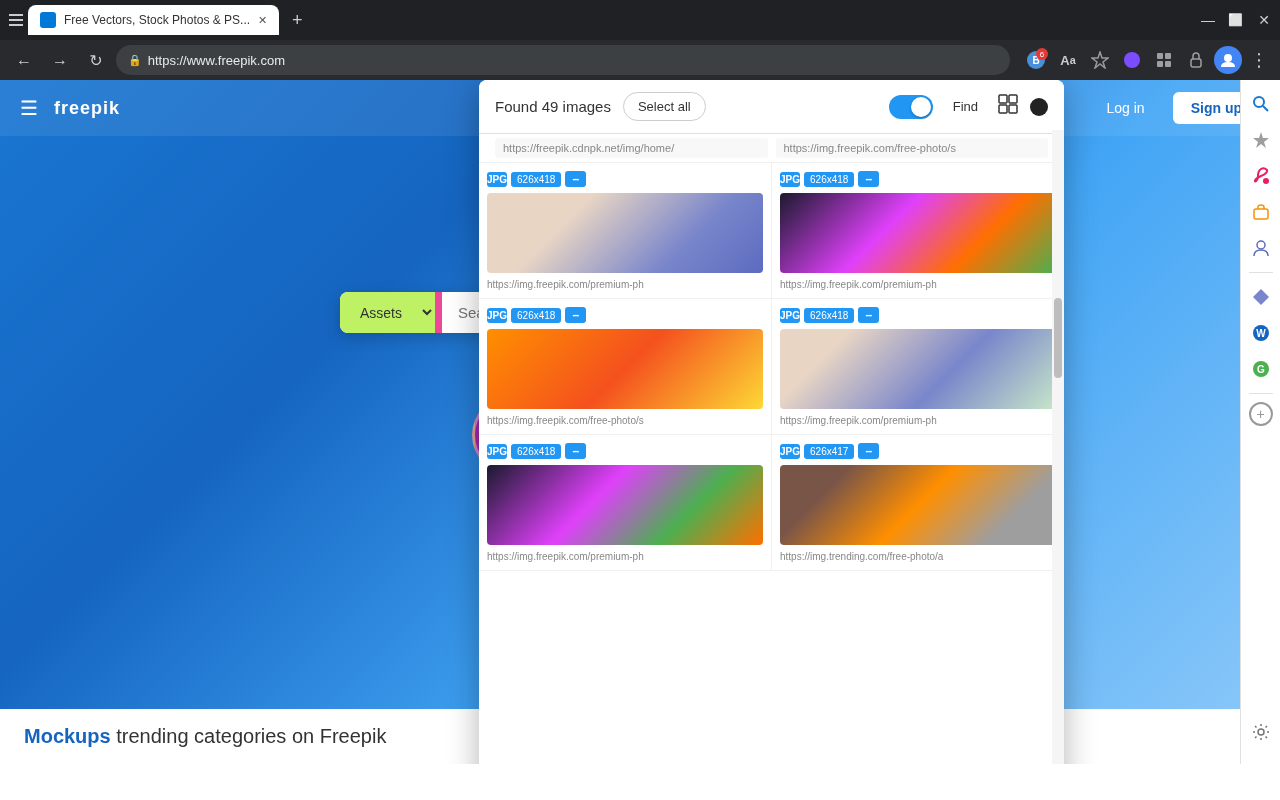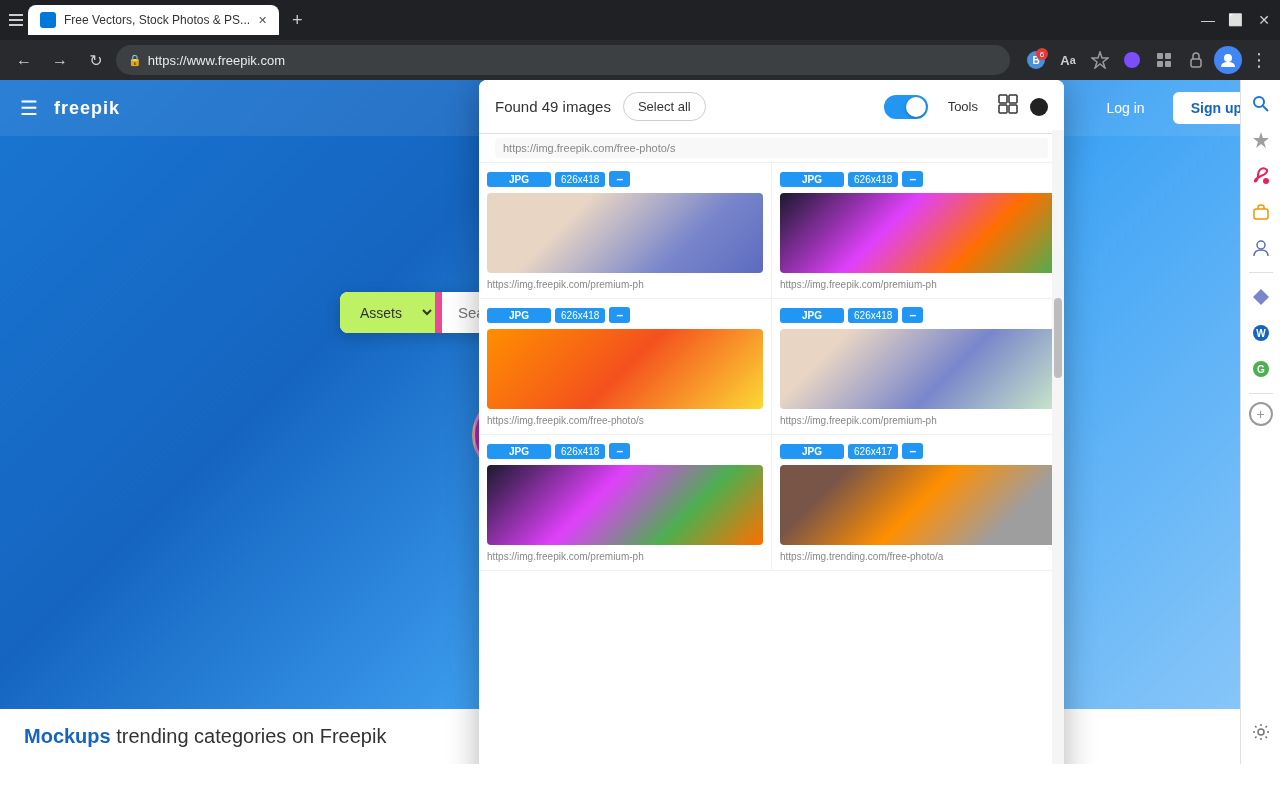--- a/index.html
+++ b/index.html
@@ -490,21 +490,21 @@
       display: flex;
       gap: 4px;
       margin-bottom: 6px;
       align-items: center;
     }
     .badge-jpg {
       background: #2196f3;
       color: white;
       font-size: 10px;
       font-weight: bold;
-      padding: 2px 22px;
+      padding: 2px 0;
       border-radius: 3px;
       text-align: right;
     }
     .badge-size {
       background: #2196f3;
       color: white;
       font-size: 10px;
       padding: 2px 6px;
       border-radius: 3px;
     }
@@ -764,33 +764,34 @@
     <div class="img-picker-popup">
 
       <div class="popup-header">
         <span class="popup-found-text">Found 49 images</span>
         <button class="popup-select-all-btn">Select all</button>
         <div class="popup-toggle">
           <div class="toggle-track">
             <div class="toggle-thumb"></div>
           </div>
         </div>
-        <span class="popup-tools-btn">Tools</span>
+        <span class="popup-tools-btn">Find</span>
         <div class="popup-grid-icon">
           <svg width="20" height="20" viewBox="0 0 20 20">
               <rect x="1" y="1" width="8" height="8" rx="1" fill="none" stroke="#333" stroke-width="1.5"></rect>
               <rect x="11" y="1" width="8" height="8" rx="1" fill="none" stroke="#333" stroke-width="1.5"></rect>
               <rect x="1" y="11" width="8" height="8" rx="1" fill="none" stroke="#333" stroke-width="1.5"></rect>
               <rect x="11" y="11" width="8" height="8" rx="1" fill="none" stroke="#333" stroke-width="1.5"></rect>
             </svg>
         </div>
         <div class="popup-dot-icon"></div>
       </div>
 
       <div class="popup-url-bar">
+        <span class="popup-url-item">https://freepik.cdnpk.net/img/home/</span>
         <span class="popup-url-item">https://img.freepik.com/free-photo/s</span>
       </div>
 
       <div class="popup-grid">
 
         <div class="grid-row">
           <div class="grid-cell">
             <div class="cell-badges">
               <span class="badge-jpg">JPG</span>
               <span class="badge-size">626x418</span>

